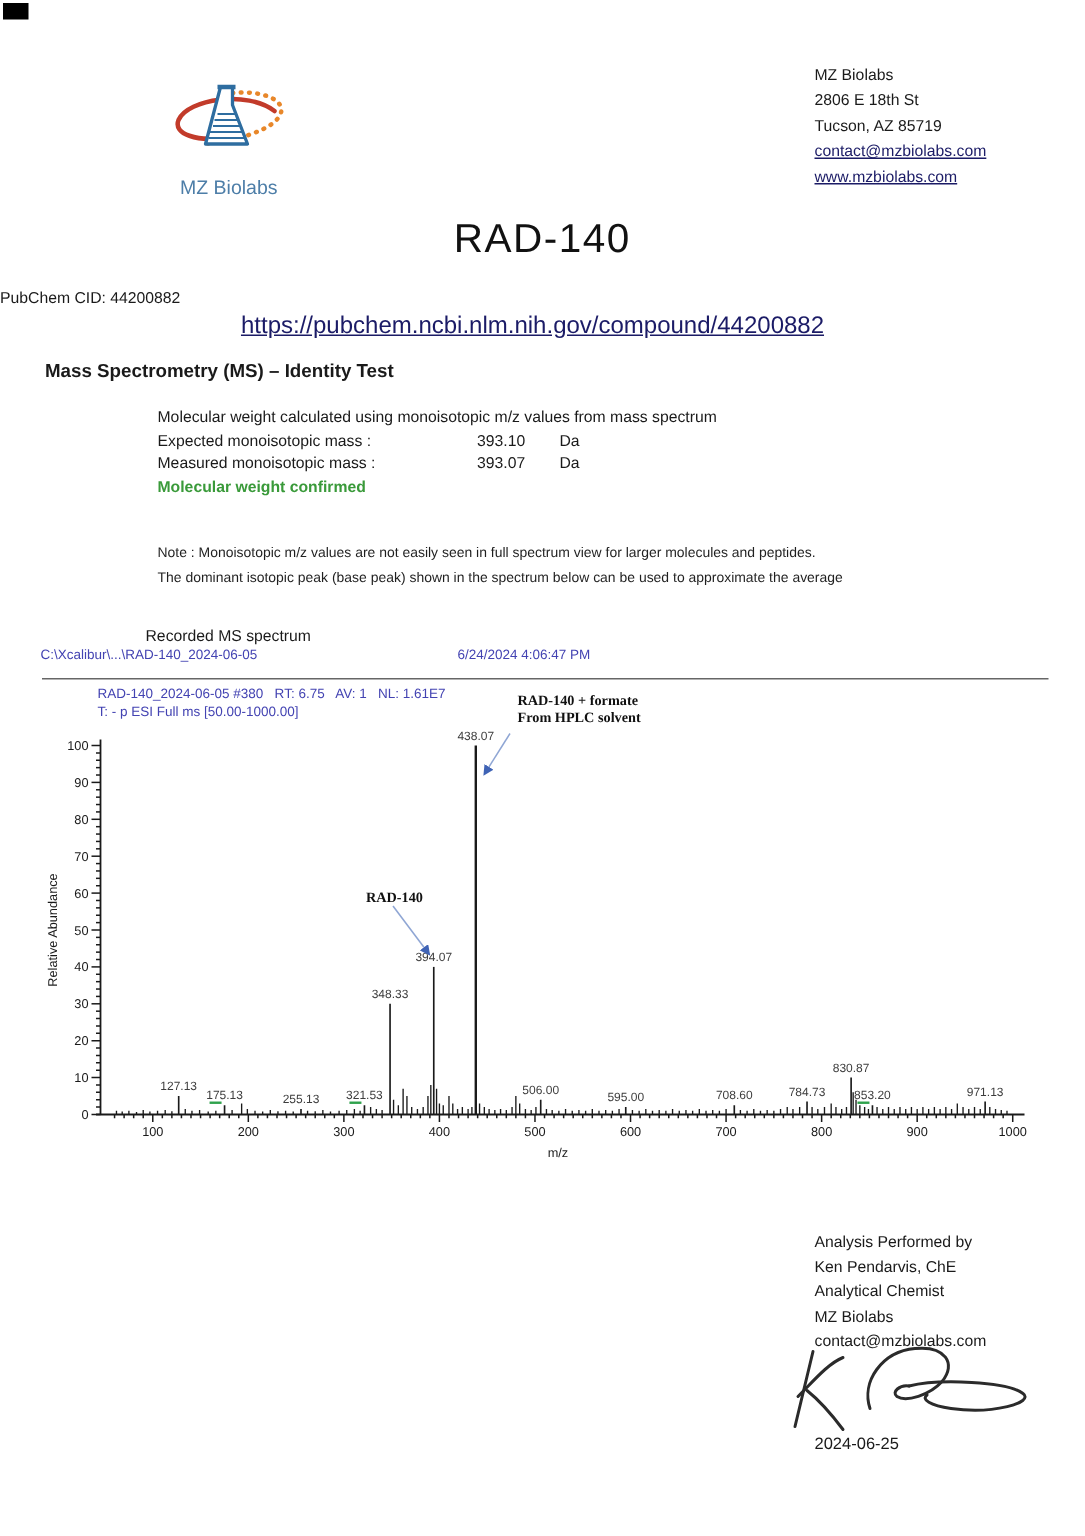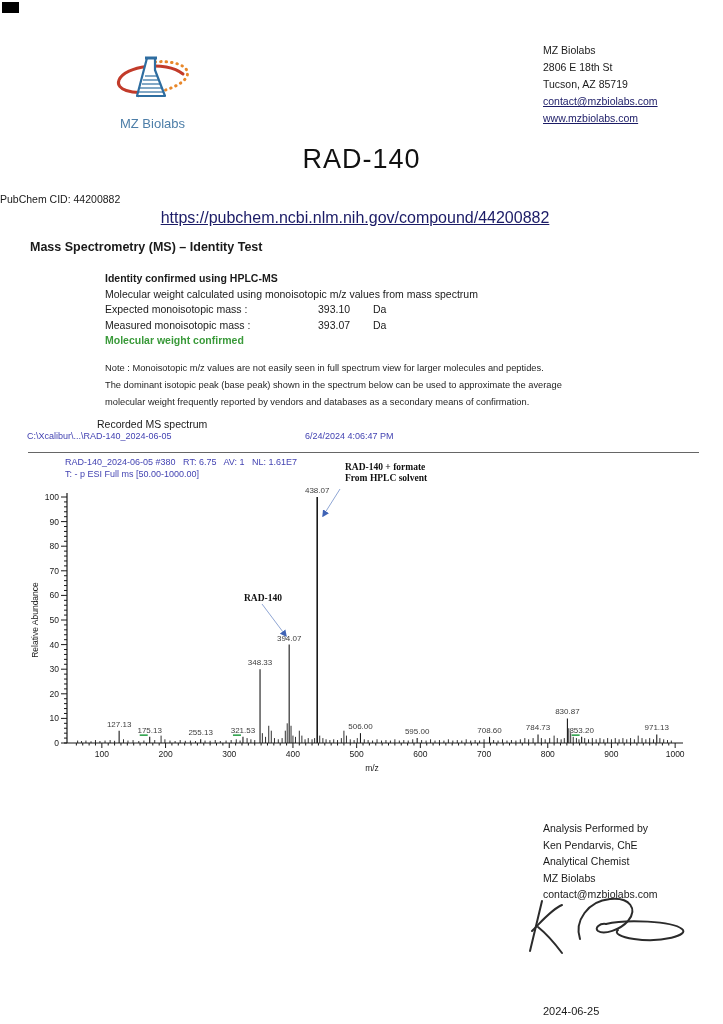--- a/index.html
+++ b/index.html
@@ -37,21 +37,21 @@
   .meta-time { position:absolute; left:278px; top:0; }
   .rule { left:28px; top:452px; width:671px; height:0; border-top:1px solid #666; }
   .spec-h { left:33px; color:#4343b2; font-size:9px; white-space:pre;padding-left:32px; }
 
   
   .chart { left:0; top:455px; width:723px; height:330px; }
 
   
   .footer { left:543px; top:820px; font-size:10.5px; line-height:16.5px; }
   .signature { left:522px; top:893px; }
-  .sign-date { left:543px; top:957px; font-size:11px;margin-top:48px; }
+  .sign-date { left:543px; top:957px; font-size:11px; }
 </style>
 </head>
 <body>
 
 <div class="abs scan-mark"></div>
 
 <div class="abs logo-wrap">
   <svg width="115" height="58" viewBox="0 0 115 58">
 
     <path d="M 88,22 C 70,8 30,14 24,28 C 20,38 38,42 52,40" fill="none" stroke="#c23b2a" stroke-width="3" stroke-linecap="round"></path>
@@ -81,39 +81,37 @@
   <div class="link">www.mzbiolabs.com</div>
 </div>
 
 <div class="abs title">RAD-140</div>
 <div class="abs cid">PubChem CID: 44200882</div>
 <div class="abs cid-url"><span class="link">https://pubchem.ncbi.nlm.nih.gov/compound/44200882</span></div>
 
 <div class="abs sec-heading">Mass Spectrometry (MS) – Identity Test</div>
 
 <div class="abs id-block">
-  <div class="bold">Identity confirmed using HPLC-MS</div>
   <div>Molecular weight calculated using monoisotopic m/z values from mass spectrum</div>
   <div class="mass-row">
     <span class="lbl">Expected monoisotopic mass :</span>
     <span class="val">393.10</span>
     <span>Da</span>
   </div>
   <div class="mass-row">
     <span class="lbl">Measured monoisotopic mass :</span>
     <span class="val">393.07</span>
     <span>Da</span>
   </div>
   <div class="confirm">Molecular weight confirmed</div>
 </div>
 
 <div class="abs note-block">
   <div>Note : Monoisotopic m/z values are not easily seen in full spectrum view for larger molecules and peptides.</div>
   <div>The dominant isotopic peak (base peak) shown in the spectrum below can be used to approximate the average</div>
-  <div>molecular weight frequently reported by vendors and databases as a secondary means of confirmation.</div>
 </div>
 
 <div class="abs recorded">Recorded MS spectrum</div>
 
 <div class="abs meta-row">
   <span>C:\Xcalibur\...\RAD-140_2024-06-05</span>
   <span class="meta-time">6/24/2024 4:06:47 PM</span>
 </div>
 <div class="abs rule"></div>
 <div class="abs spec-h" style="top:457px;">RAD-140_2024-06-05 #380   RT: 6.75   AV: 1   NL: 1.61E7</div>

